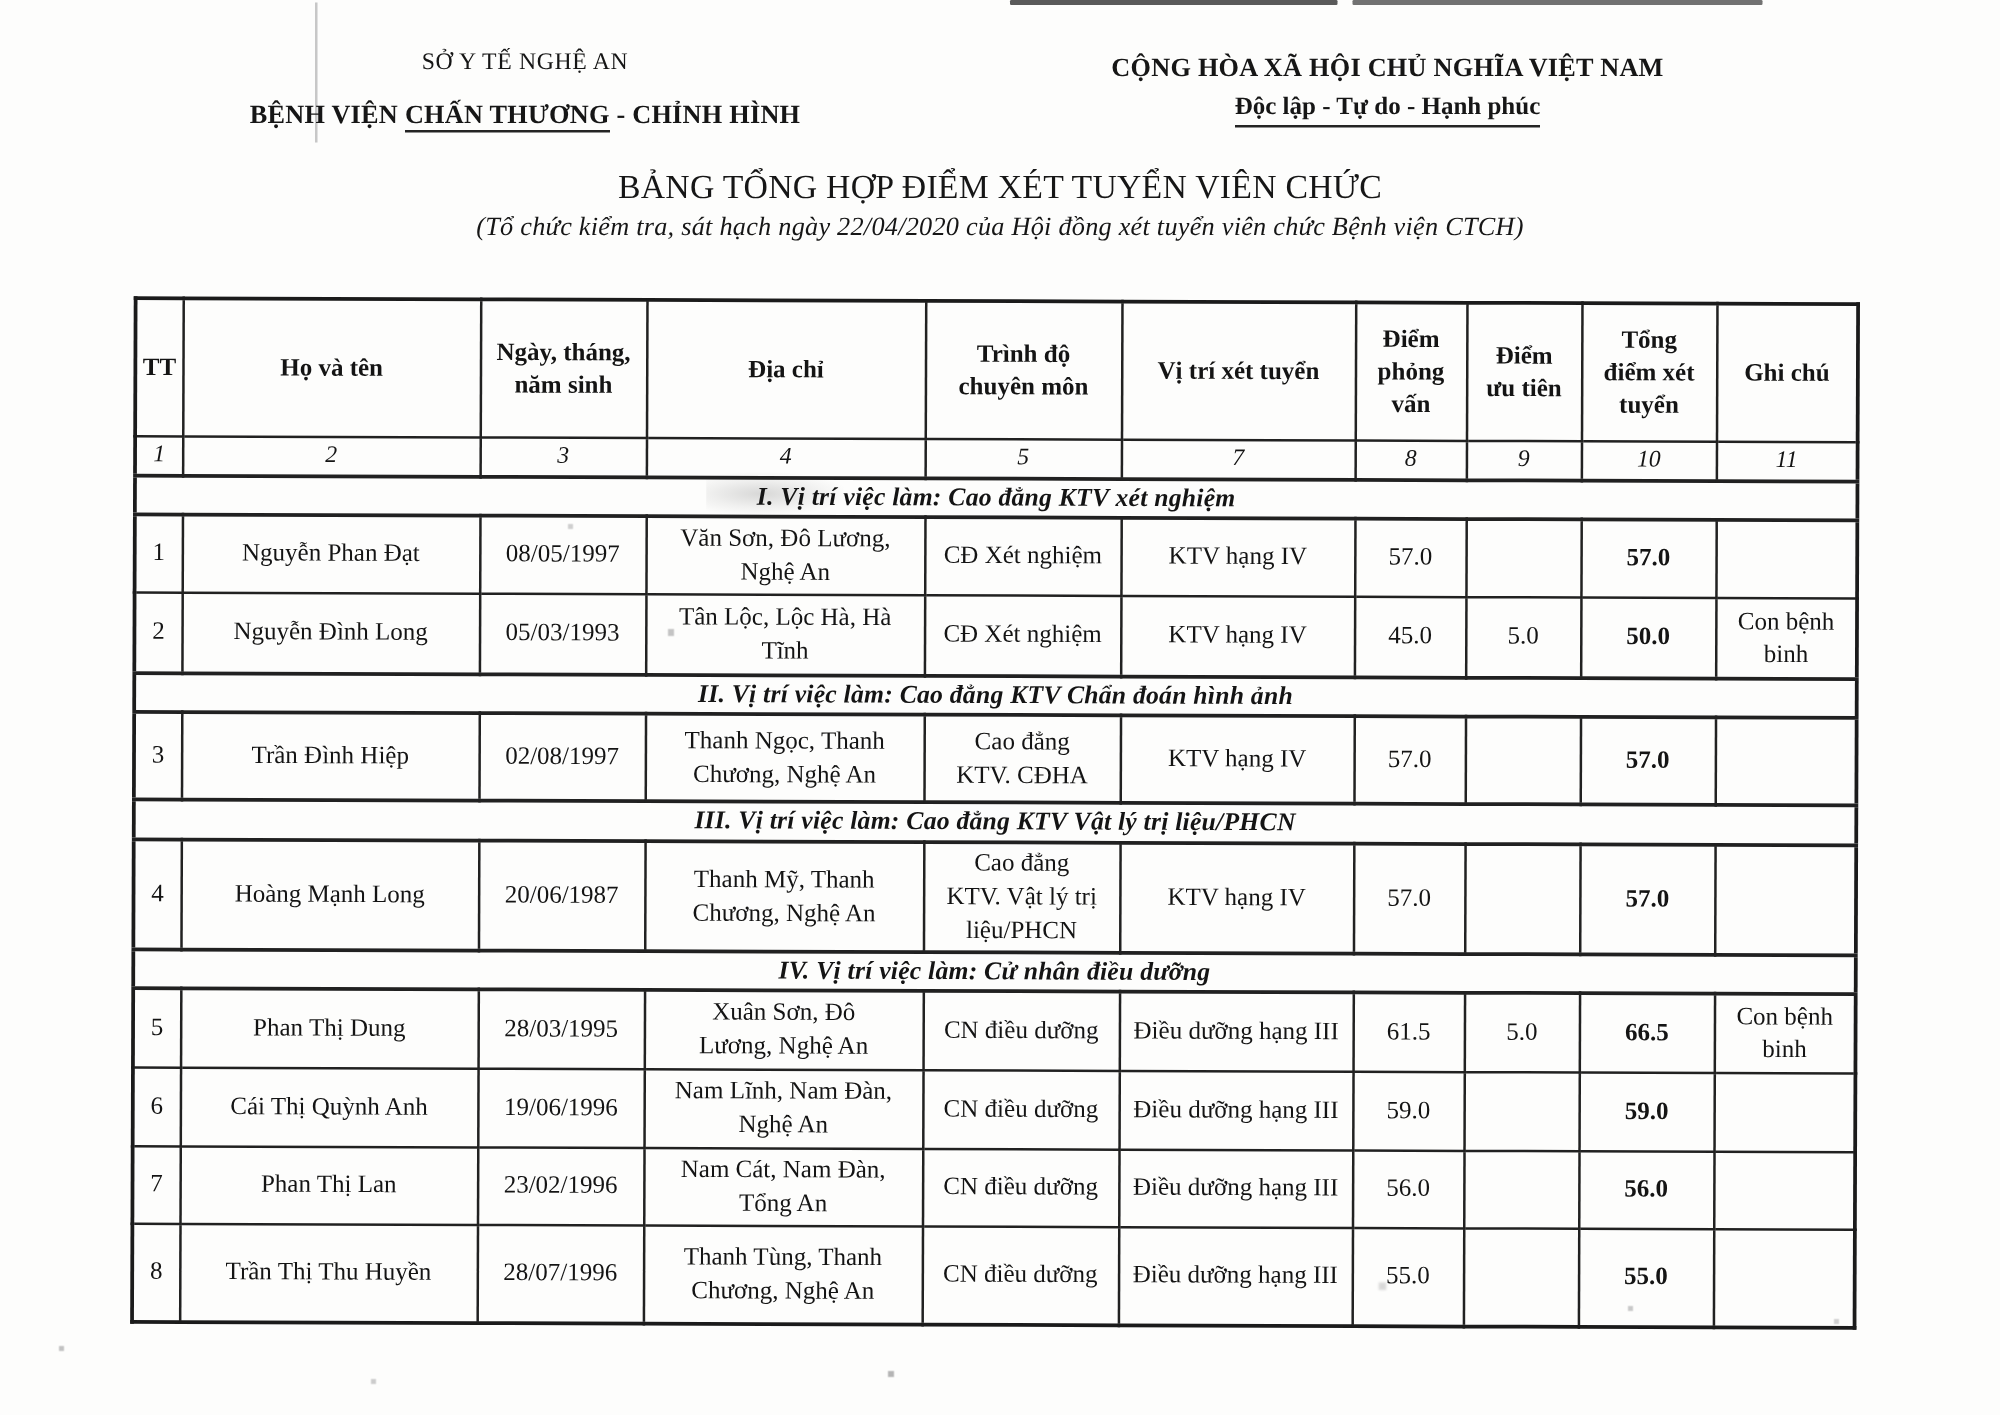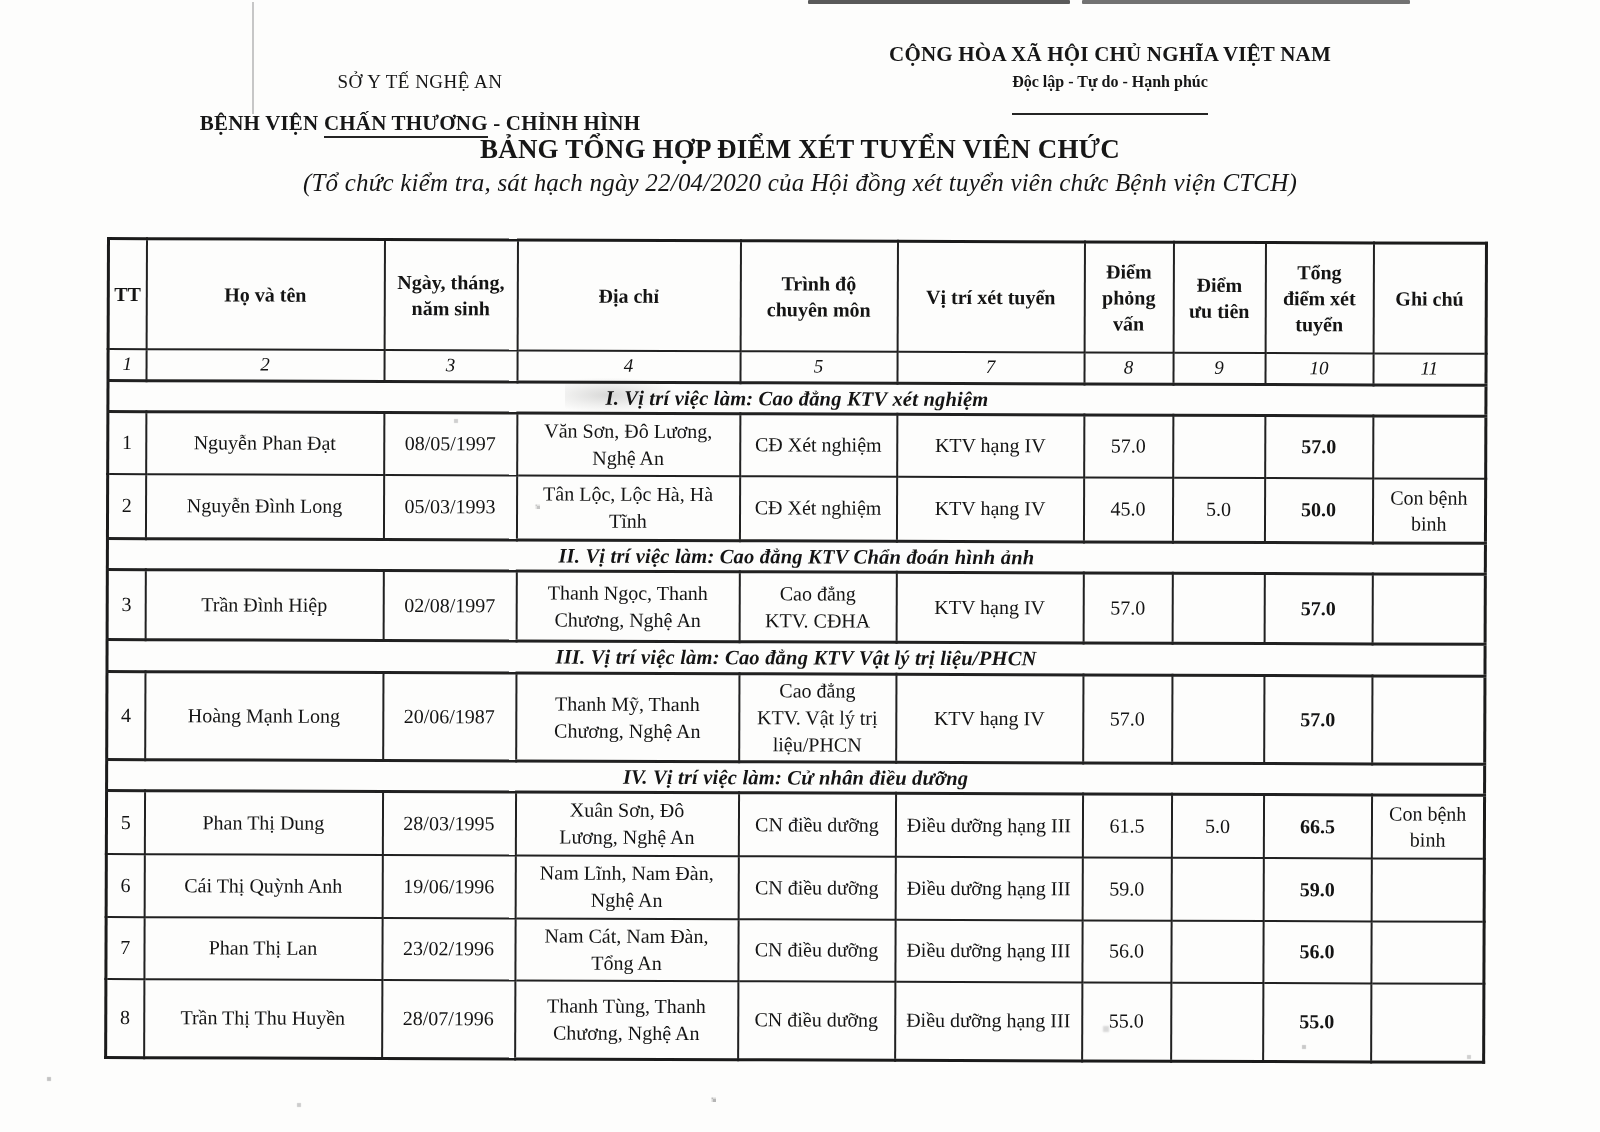--- a/index.html
+++ b/index.html
@@ -20,31 +20,31 @@
   .scan-smudge{position:absolute;left:565px;top:378px;width:110px;height:34px;opacity:.28;
     background:radial-gradient(ellipse at 40% 50%, #777 0%, rgba(120,120,120,.35) 45%, transparent 75%);}
   .scan-specks{position:absolute;left:0;top:0;width:2px;height:2px;background:transparent;
     box-shadow:48px 1078px 1px 1px #c2c2c2, 298px 1104px 1px 1px #cccccc,
                712px 1098px 1px 1.5px #b5b5b5, 1303px 1046px 1px 1px #c9c9c9,
                1468px 1056px 1px 1px #d0d0d0, 455px 420px 1px 1px #cfcfcf,
                536px 505px 1px 1.5px #c4c4c4, 1105px 1028px 2px 2px #d8d8d8;}
 
   
   .hdr-left{position:absolute;left:140px;top:36px;width:560px;text-align:center;line-height:1.45;}
-  .hdr-left .l1{font-size:19px;letter-spacing:.5px;margin-top:32px;}
+  .hdr-left .l1{font-size:19px;letter-spacing:.5px;}
   .hdr-left .l2{font-size:21px;font-weight:bold;letter-spacing:.2px;margin-top:12px;}
   .hdr-left .u{border-bottom:2px solid #242424;padding-bottom:1px;}
   .hdr-right{position:absolute;left:840px;top:40px;width:540px;text-align:center;line-height:1.4;}
   .hdr-right .l1{font-size:21px;font-weight:bold;letter-spacing:.2px;}
-  .hdr-right .l2{font-size:16px;font-weight:bold;display:inline-block;border-bottom:2px solid #242424;padding-bottom:19px;margin-top:2px;}
+  .hdr-right .l2{font-size:20px;font-weight:bold;display:inline-block;border-bottom:2px solid #242424;padding-bottom:1px;margin-top:2px;}
 
   
   .title-block{position:absolute;left:0;top:132px;width:1600px;text-align:center;}
-  .title-block .t1,.title-block .t2{font-size:27px;font-weight:bold;line-height:1.3;letter-spacing:.2px;}
-  .title-block .sub{font-size:25px;font-style:italic;margin-top:2px;letter-spacing:.2px;}
+  .title-block .t1,.title-block .t2{font-size:27px;font-weight:normal;line-height:1.3;letter-spacing:.2px;}
+  .title-block .sub{font-size:21px;font-style:italic;margin-top:2px;letter-spacing:.2px;}
 
   
   table.score{
     position:absolute;left:107px;top:237px;width:1378px;
     border-collapse:collapse;table-layout:fixed;
     transform:rotate(.2deg);transform-origin:0 0;
   }
   table.score td{
     border:2px solid #212121;
     vertical-align:middle;text-align:center;

